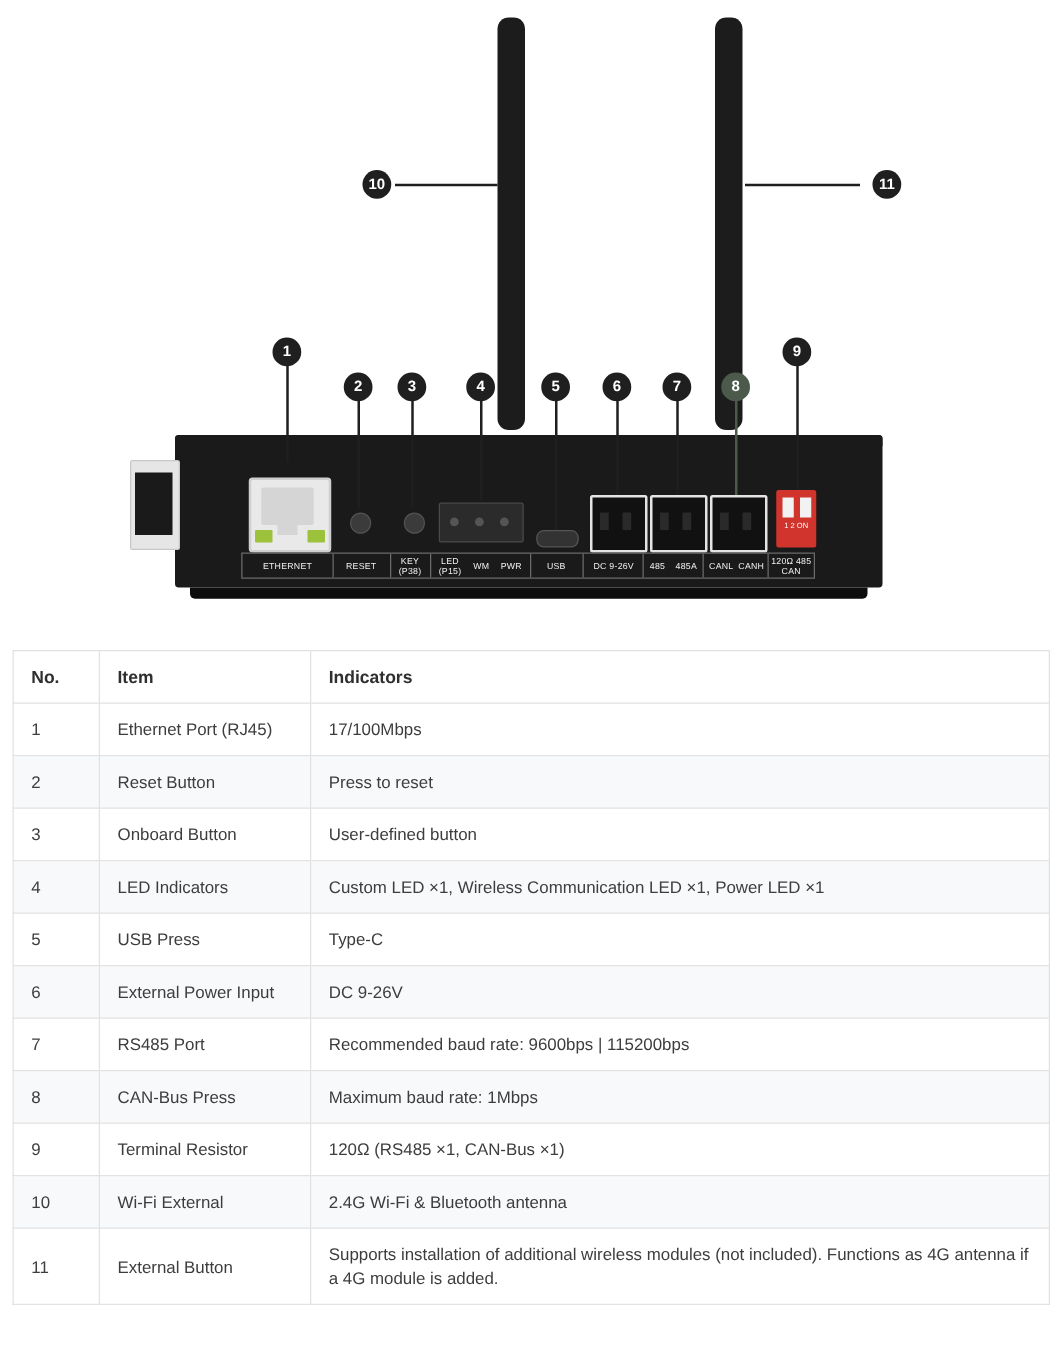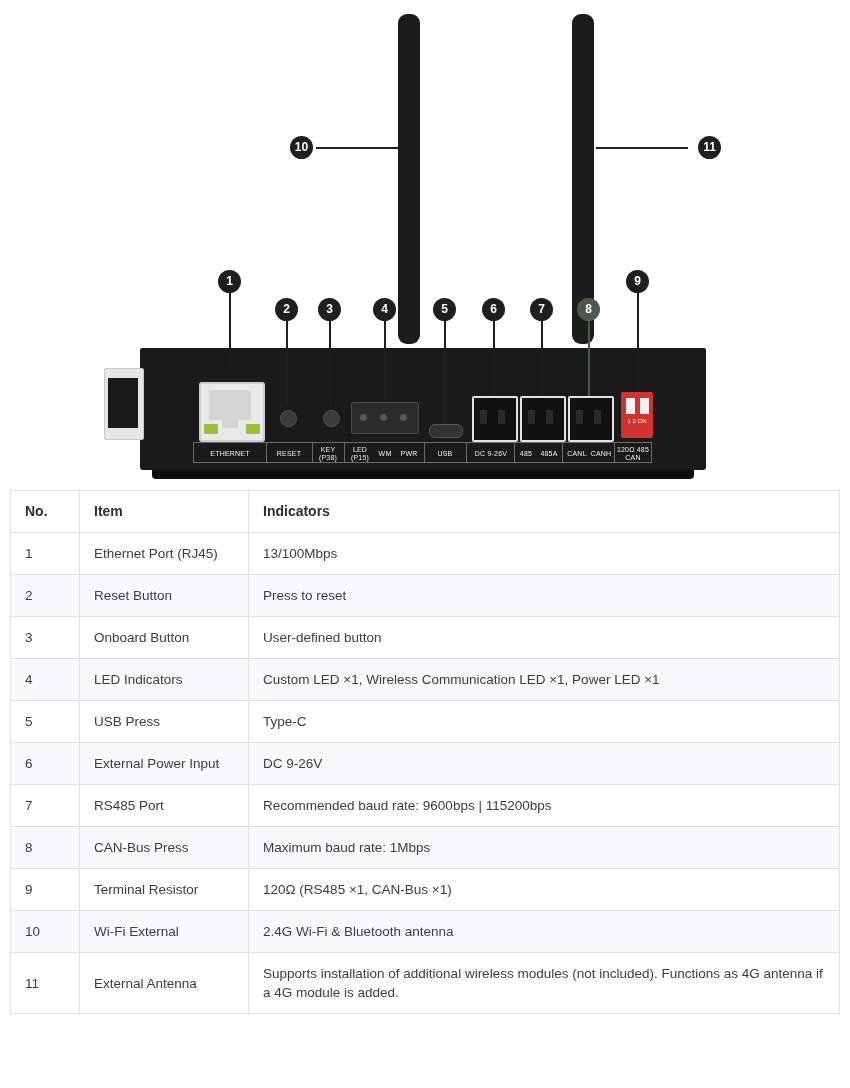--- a/index.html
+++ b/index.html
@@ -224,21 +224,21 @@
     background: #1f1f1f;
   }
   .leader.v { width: 2px; }
   .leader.h { height: 2px; }
   .leader.green { background: #4c5a4c; }
 
   
   .spec-table {
     position: absolute;
     left: 10px;
-    top: 490px;
+    top: 520px;
     width: 830px;
     border-collapse: collapse;
     font-size: 13.5px;
     color: #3d3d3d;
   }
   .spec-table th, .spec-table td {
     border: 1px solid #e2e2e2;
     padding: 11px 14px;
     text-align: left;
     vertical-align: middle;
@@ -352,21 +352,21 @@
     <tr>
       <th class="col-no">No.</th>
       <th class="col-item">Item</th>
       <th>Indicators</th>
     </tr>
   </thead>
   <tbody>
     <tr>
       <td>1</td>
       <td>Ethernet Port (RJ45)</td>
-      <td>13/100Mbps</td>
+      <td>17/100Mbps</td>
     </tr>
     <tr class="alt">
       <td>2</td>
       <td>Reset Button</td>
       <td>Press to reset</td>
     </tr>
     <tr>
       <td>3</td>
       <td>Onboard Button</td>
       <td>User-defined button</td>
@@ -401,17 +401,17 @@
       <td>Terminal Resistor</td>
       <td>120Ω (RS485 ×1, CAN-Bus ×1)</td>
     </tr>
     <tr class="alt">
       <td>10</td>
       <td>Wi-Fi External</td>
       <td>2.4G Wi-Fi &amp; Bluetooth antenna</td>
     </tr>
     <tr>
       <td>11</td>
-      <td>External Antenna</td>
+      <td>External Button</td>
       <td>Supports installation of additional wireless modules (not included). Functions as 4G antenna if a 4G module is added.</td>
     </tr>
   </tbody>
 </table>
 
 </body></html>

